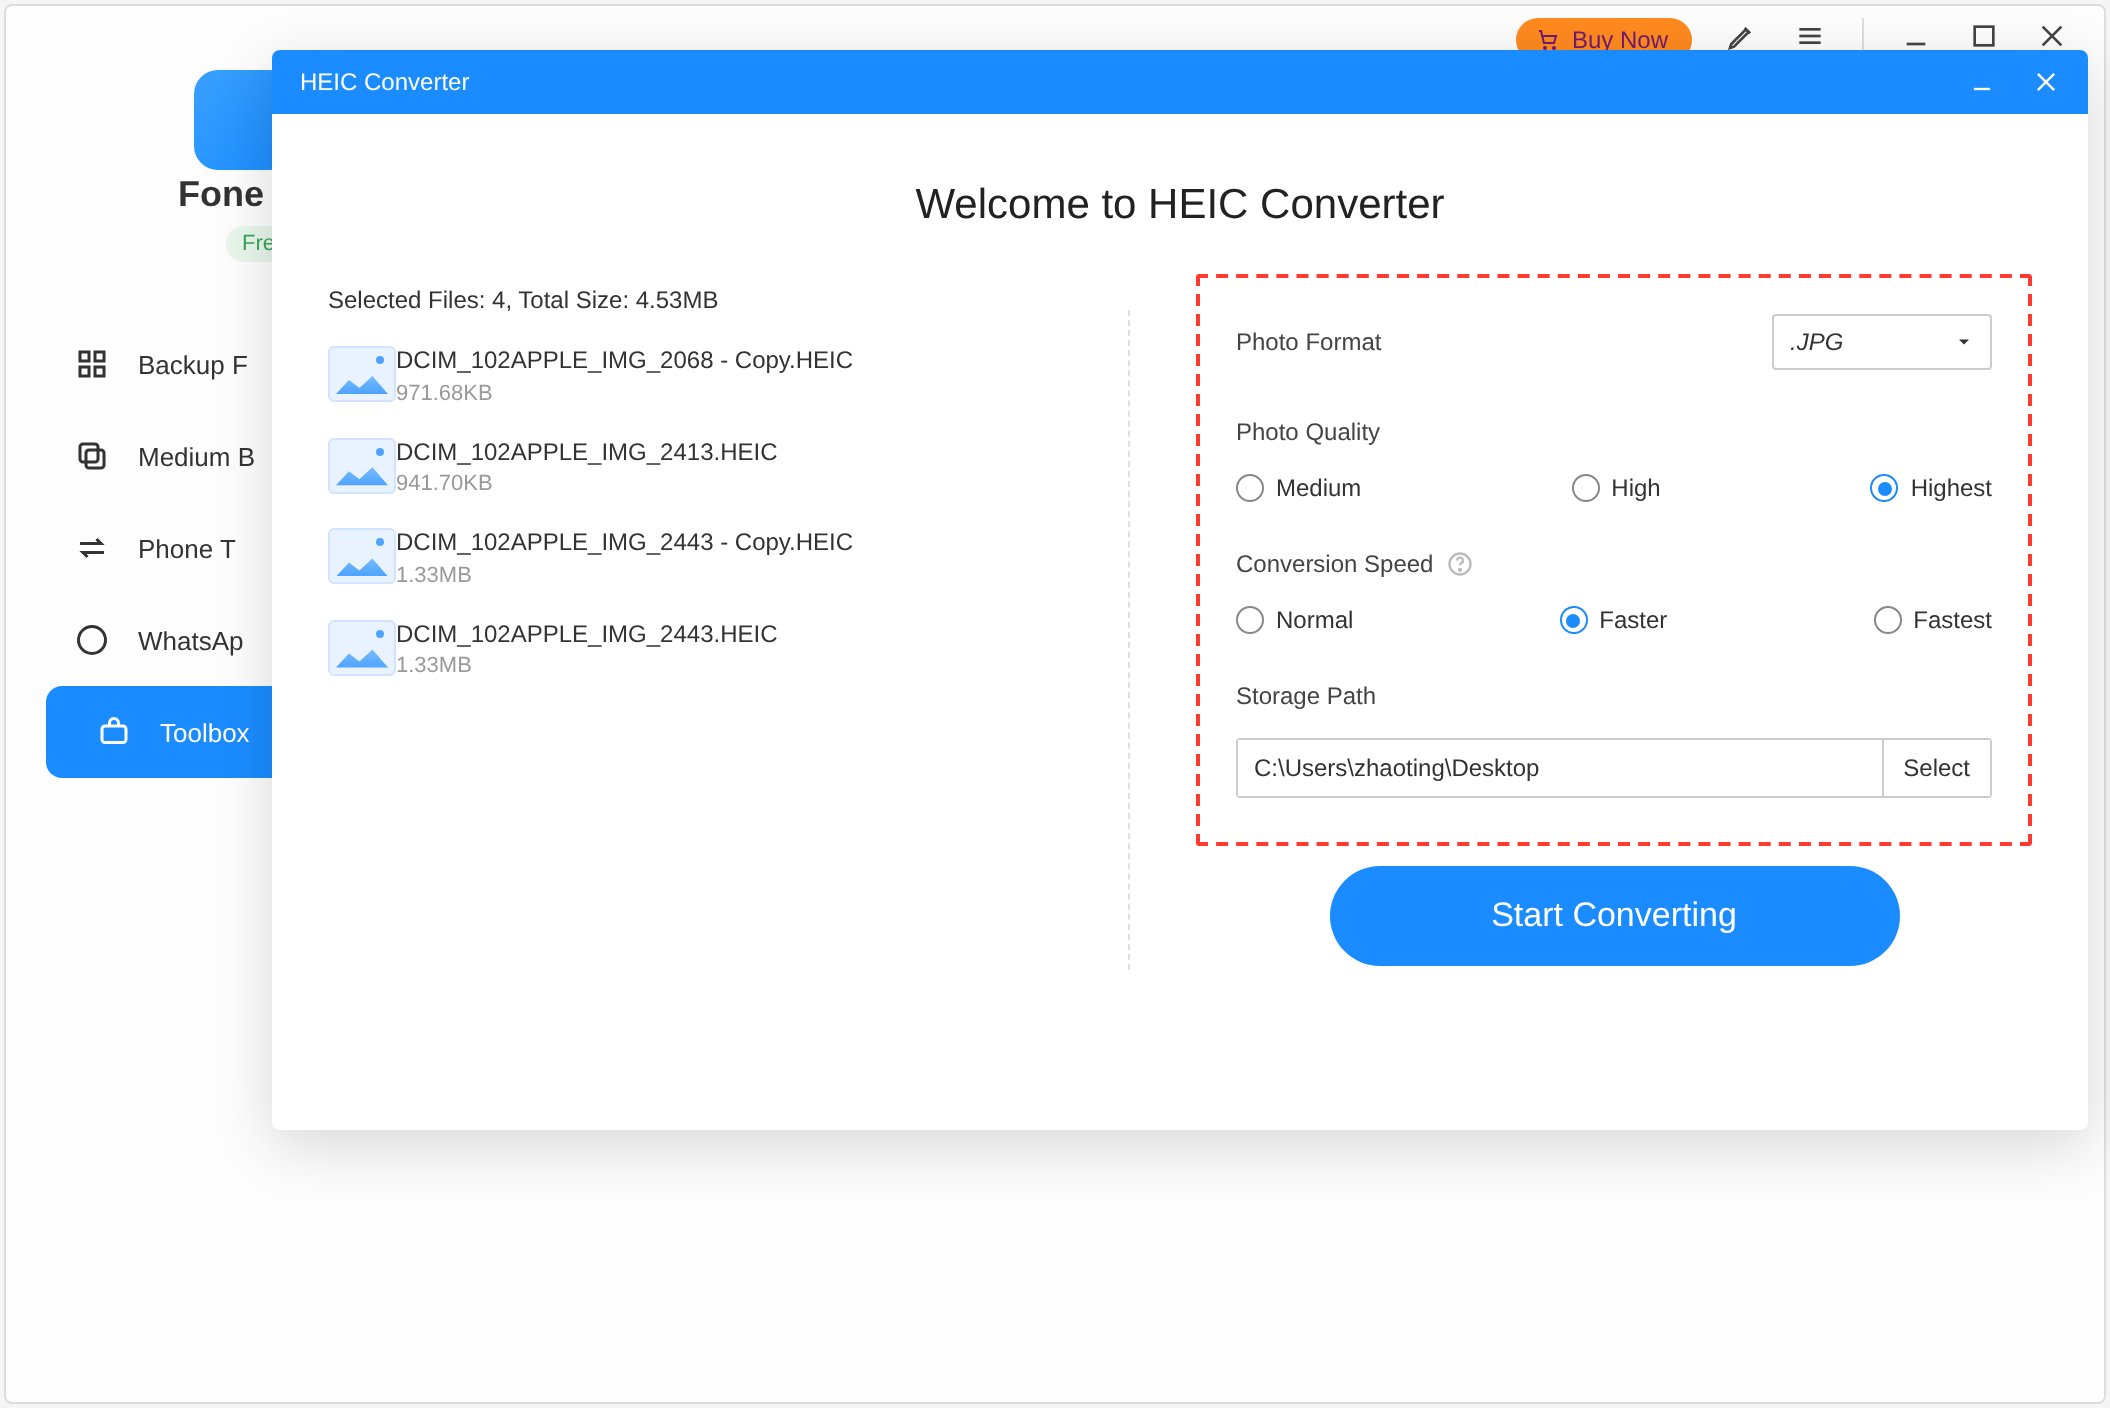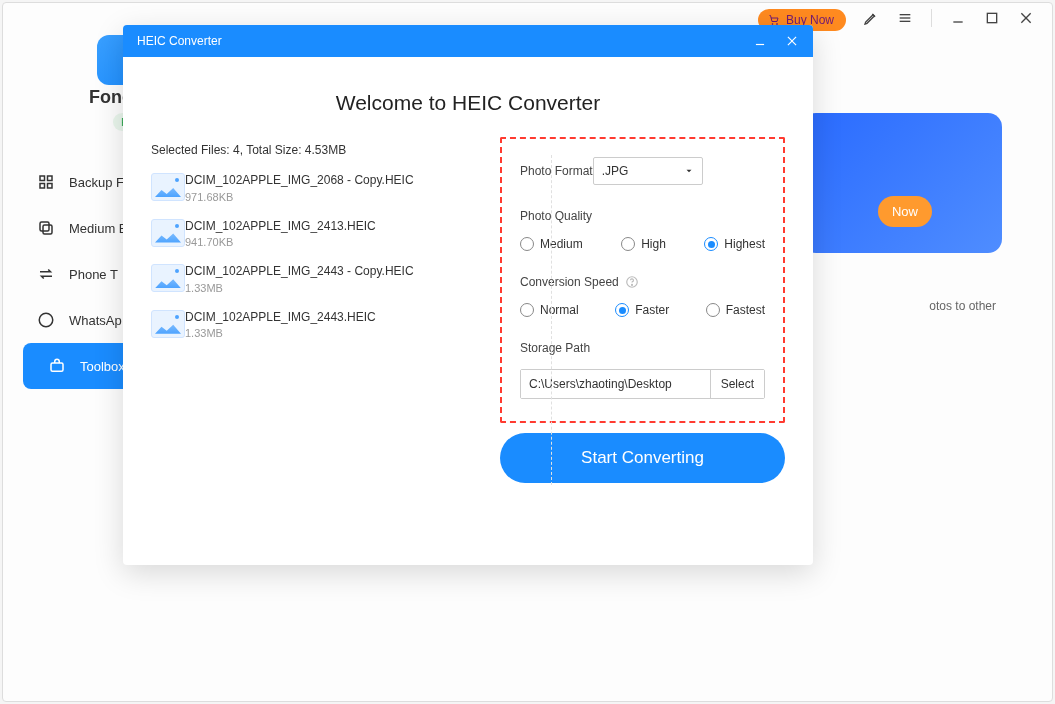--- a/index.html
+++ b/index.html
@@ -13,21 +13,21 @@
   .free-badge { position: absolute; left: 110px; top: 110px; background: #e9f6ec; color: #34a853; font-size: 11px; padding: 3px 8px; border-radius: 10px; }
   
   .sidebar { position: absolute; left: 20px; top: 156px; width: 160px; }
   .sb-item { display: flex; align-items: center; gap: 14px; padding: 14px 14px; font-size: 13px; color: #333; border-radius: 8px; cursor: pointer; }
   .sb-item.active { background: #1a8cff; color: #fff; padding-left: 25px; }
   .sb-item .ic { width: 18px; height: 18px; }
   .right-banner { position: absolute; right: 50px; top: 110px; width: 200px; height: 140px; background: linear-gradient(135deg,#2a6bff,#4f8dff); border-radius: 14px; }
   .right-banner .now-btn { position: absolute; bottom: 26px; right: 70px; background: #ff9a2e; color:#fff; font-size:13px; padding:8px 14px; border-radius:18px; }
   .right-note { position: absolute; right: 56px; top: 296px; font-size: 12px; color: #666; }
   
-  .modal { position: absolute; left: 120px; top: 22px; width: 690px; height: 540px; background: #fff; border-radius: 4px; box-shadow: 0 8px 30px rgba(0,0,0,0.15); }
+  .modal { position: absolute; left: 133px; top: 22px; width: 908px; height: 540px; background: #fff; border-radius: 4px; box-shadow: 0 8px 30px rgba(0,0,0,0.15); }
   .modal-title { background: #1a8cff; color: #fff; height: 32px; display:flex; align-items:center; justify-content:space-between; padding: 0 14px; border-radius: 4px 4px 0 0; font-size: 12px; }
   .modal-title .controls { display:flex; gap:18px; }
   .modal-title .controls svg { width:14px; height:14px; color:#fff; cursor:pointer; }
   .modal-body { padding: 18px 28px 20px 28px; }
   .welcome { text-align:center; font-size:21px; color:#222; margin: 16px 0 28px 0; font-weight:500; }
   .cols { display:flex; }
   .left { width: 408px; }
   .right { flex:1; padding-left: 26px; position:relative; }
   .sep { position:absolute; left: 428px; top: 130px; bottom: 80px; width:1px; border-left: 1px dashed #e0e0e0; }
   .summary { font-size:12px; color:#333; margin-bottom: 10px; }
@@ -38,22 +38,22 @@
   .fname { font-size:12px; color:#333; line-height:1.3; }
   .fsize { font-size:11px; color:#999; margin-top:2px; }
   .dashed-box { border: 2px dashed #ff3b30; border-radius: 2px; padding: 18px 18px 22px 18px; margin-top:-6px; }
   .setting-group { margin-bottom: 24px; }
   .setting-label { font-size:12px; color:#444; margin-bottom: 14px; display:flex; align-items:center; gap:6px;}
   .radio-row { display:flex; justify-content:space-between;gap:36px; }
   .radio-opt { display:flex; align-items:center; gap:6px; font-size:12px; color:#333; cursor:pointer; }
   .radio { width:14px; height:14px; border:1.5px solid #888; border-radius:50%; display:inline-flex; align-items:center; justify-content:center; }
   .radio.sel { border-color:#1a8cff; }
   .radio.sel::after { content:""; width:7px; height:7px; background:#1a8cff; border-radius:50%; }
-  .format-row { display:flex; align-items:center; }
-  .select { border:1px solid #ccc; height:28px; width:110px; display:flex; align-items:center; justify-content:space-between; padding: 0 8px; font-size:12px; color:#333; cursor:pointer; border-radius:2px; }
+  .format-row { display:flex; justify-content:space-between; align-items:center; }
+  .select { border:1px solid #ccc; height:28px; width:110px; display:flex; align-items:center; justify-content:space-between; padding: 0 8px; font-size:12px; color:#333; cursor:pointer; border-radius:2px;font-style:italic; }
   .path-row { display:flex; border:1px solid #ccc; height:30px; border-radius:2px; }
   .path-row input { border:none; flex:1; padding:0 8px; font-size:12px; color:#333; outline:none; }
   .path-row button { border:none; border-left:1px solid #ccc; background:#fff; padding:0 10px; font-size:12px; color:#333; cursor:pointer; }
   .bottom-row { display:flex; align-items:center; margin-top: 18px; }
   .add-btn { border:1px solid #1a8cff; color:#1a8cff; background:#fff; padding:7px 26px; font-size:12px; border-radius:3px; cursor:pointer; margin-left:2px; }
   .remove-all { margin-left:auto; margin-right:6px; display:flex; align-items:center; gap:8px; font-size:12px; color:#333; cursor:pointer; }
   .start-btn { background:#1a8cff; color:#fff; font-size:17px; border:none; border-radius:28px; padding: 15px 0; width: 285px; cursor:pointer; display:block; margin:10px auto 0; }
   .help-icon { width:14px; height:14px; color:#bbb; }
   .app-logo { position:absolute; left:94px; top:32px; width:50px; height:50px; background:linear-gradient(135deg,#3aa0ff,#1a8cff); border-radius:12px; }
 </style>

